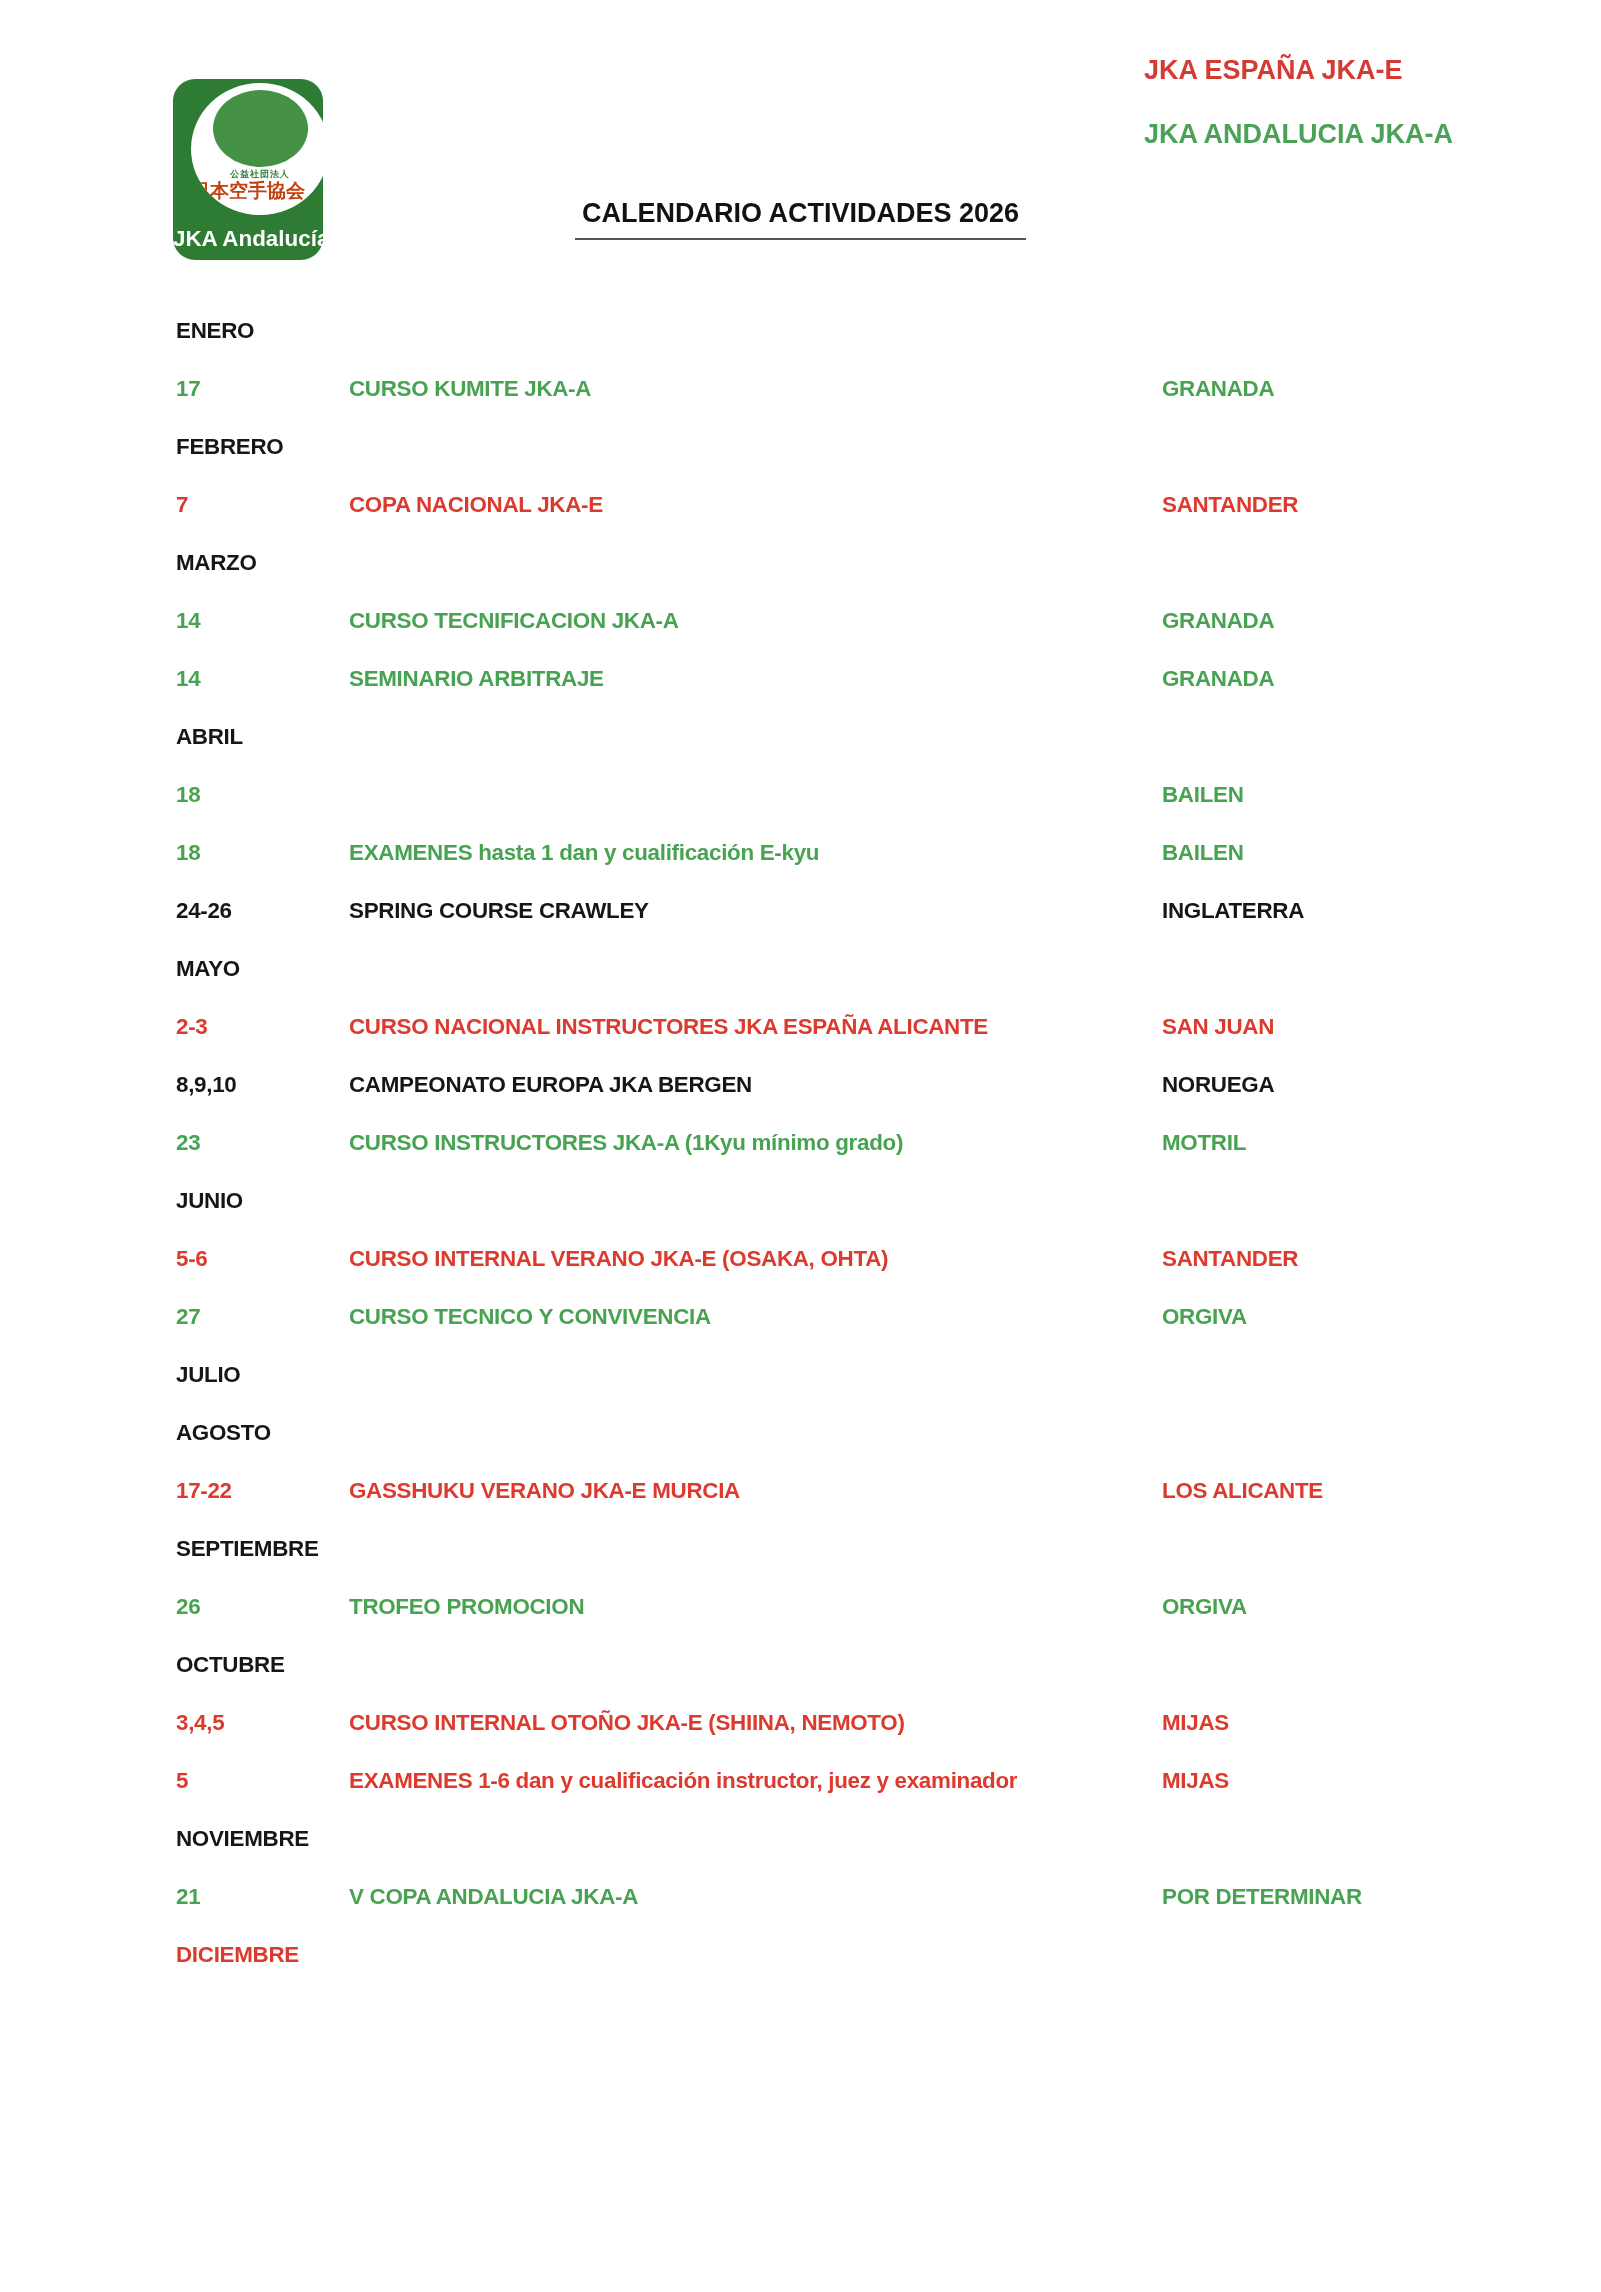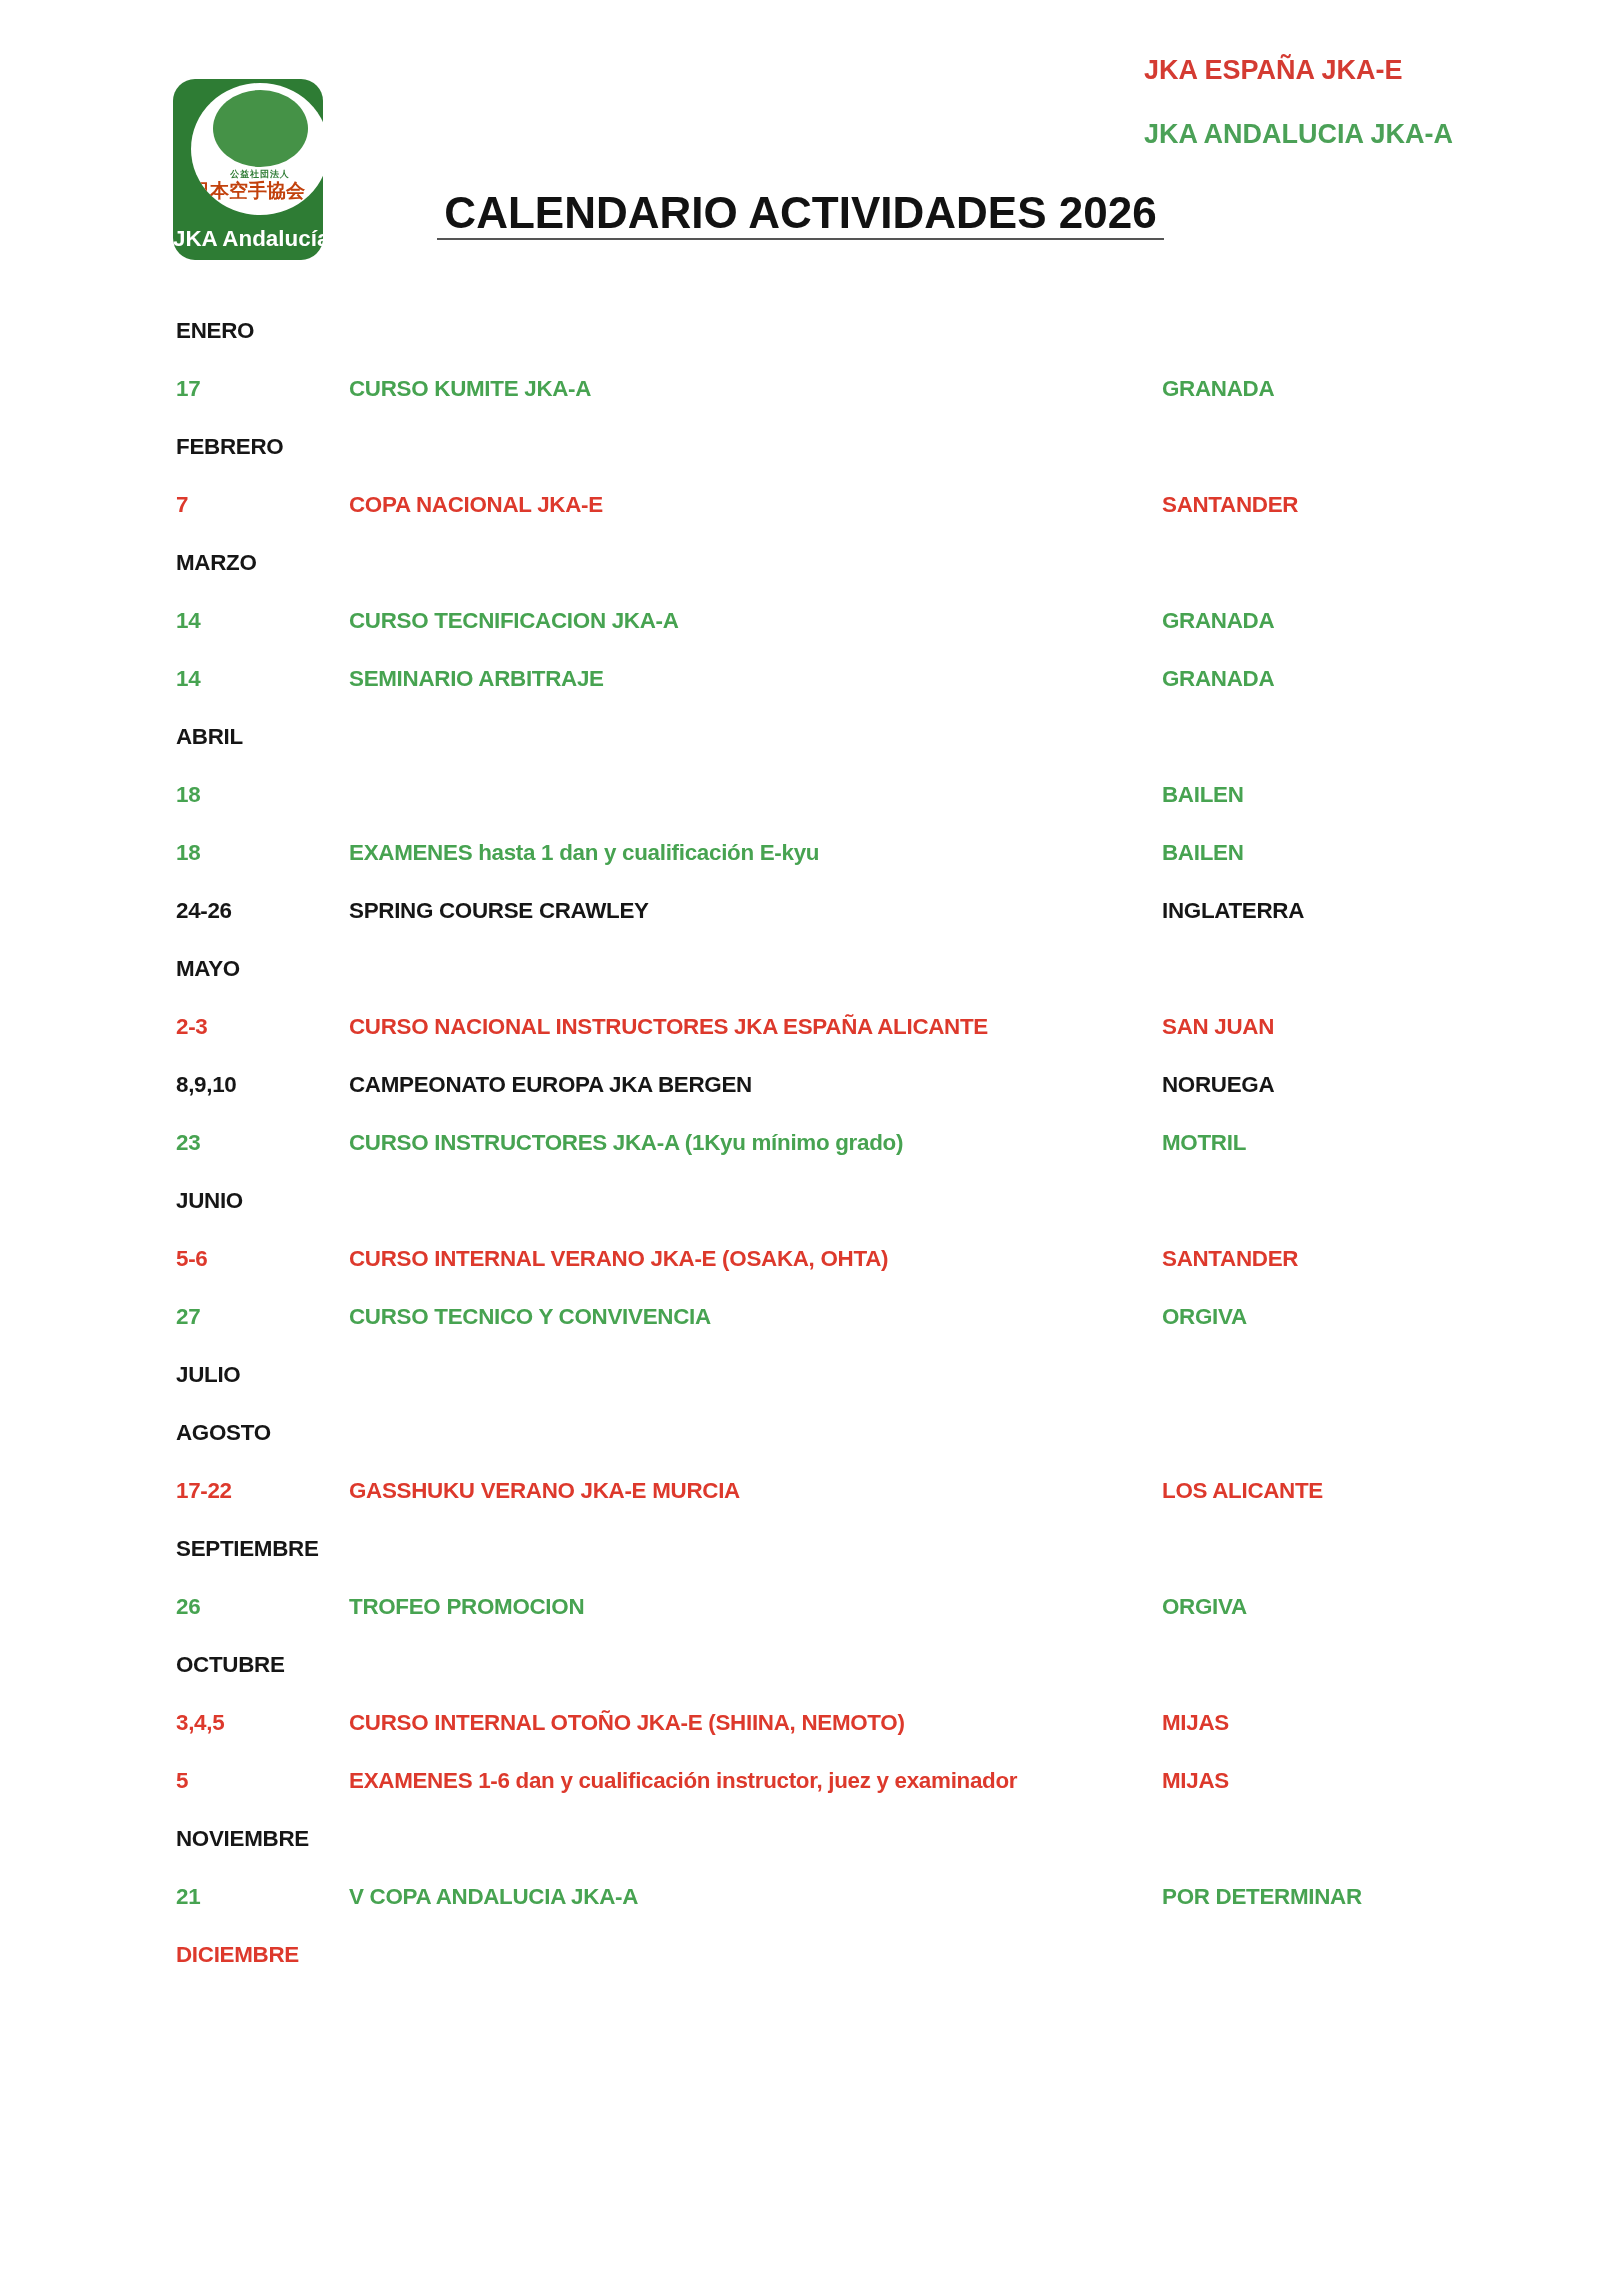--- a/index.html
+++ b/index.html
@@ -48,21 +48,21 @@
 
   
   .org-line{position:absolute;left:1144px;font-size:27px;line-height:32px;white-space:nowrap;font-weight:bold;}
   .org-line.red{top:54px;color:#d43b32;}
   .org-line.green{top:118px;color:#4ba157;}
 
   
   .title-wrap{position:absolute;left:0;top:193px;width:100%;text-align:center;}
   .title{
     display:inline-block;
-    font-size:44px;line-height:40px;font-weight:bold;color:#121212;
+    font-size:27px;line-height:40px;font-weight:bold;color:#121212;
     border-bottom:2.7px solid #555555;
     padding:0 7.2px 4.5px 7.2px;
     white-space:nowrap;
   }
 
   
   #rows{position:absolute;left:0;top:302px;width:100%;}
   .row{position:relative;height:58px;}
   .col{
     position:absolute;top:0;line-height:58px;

